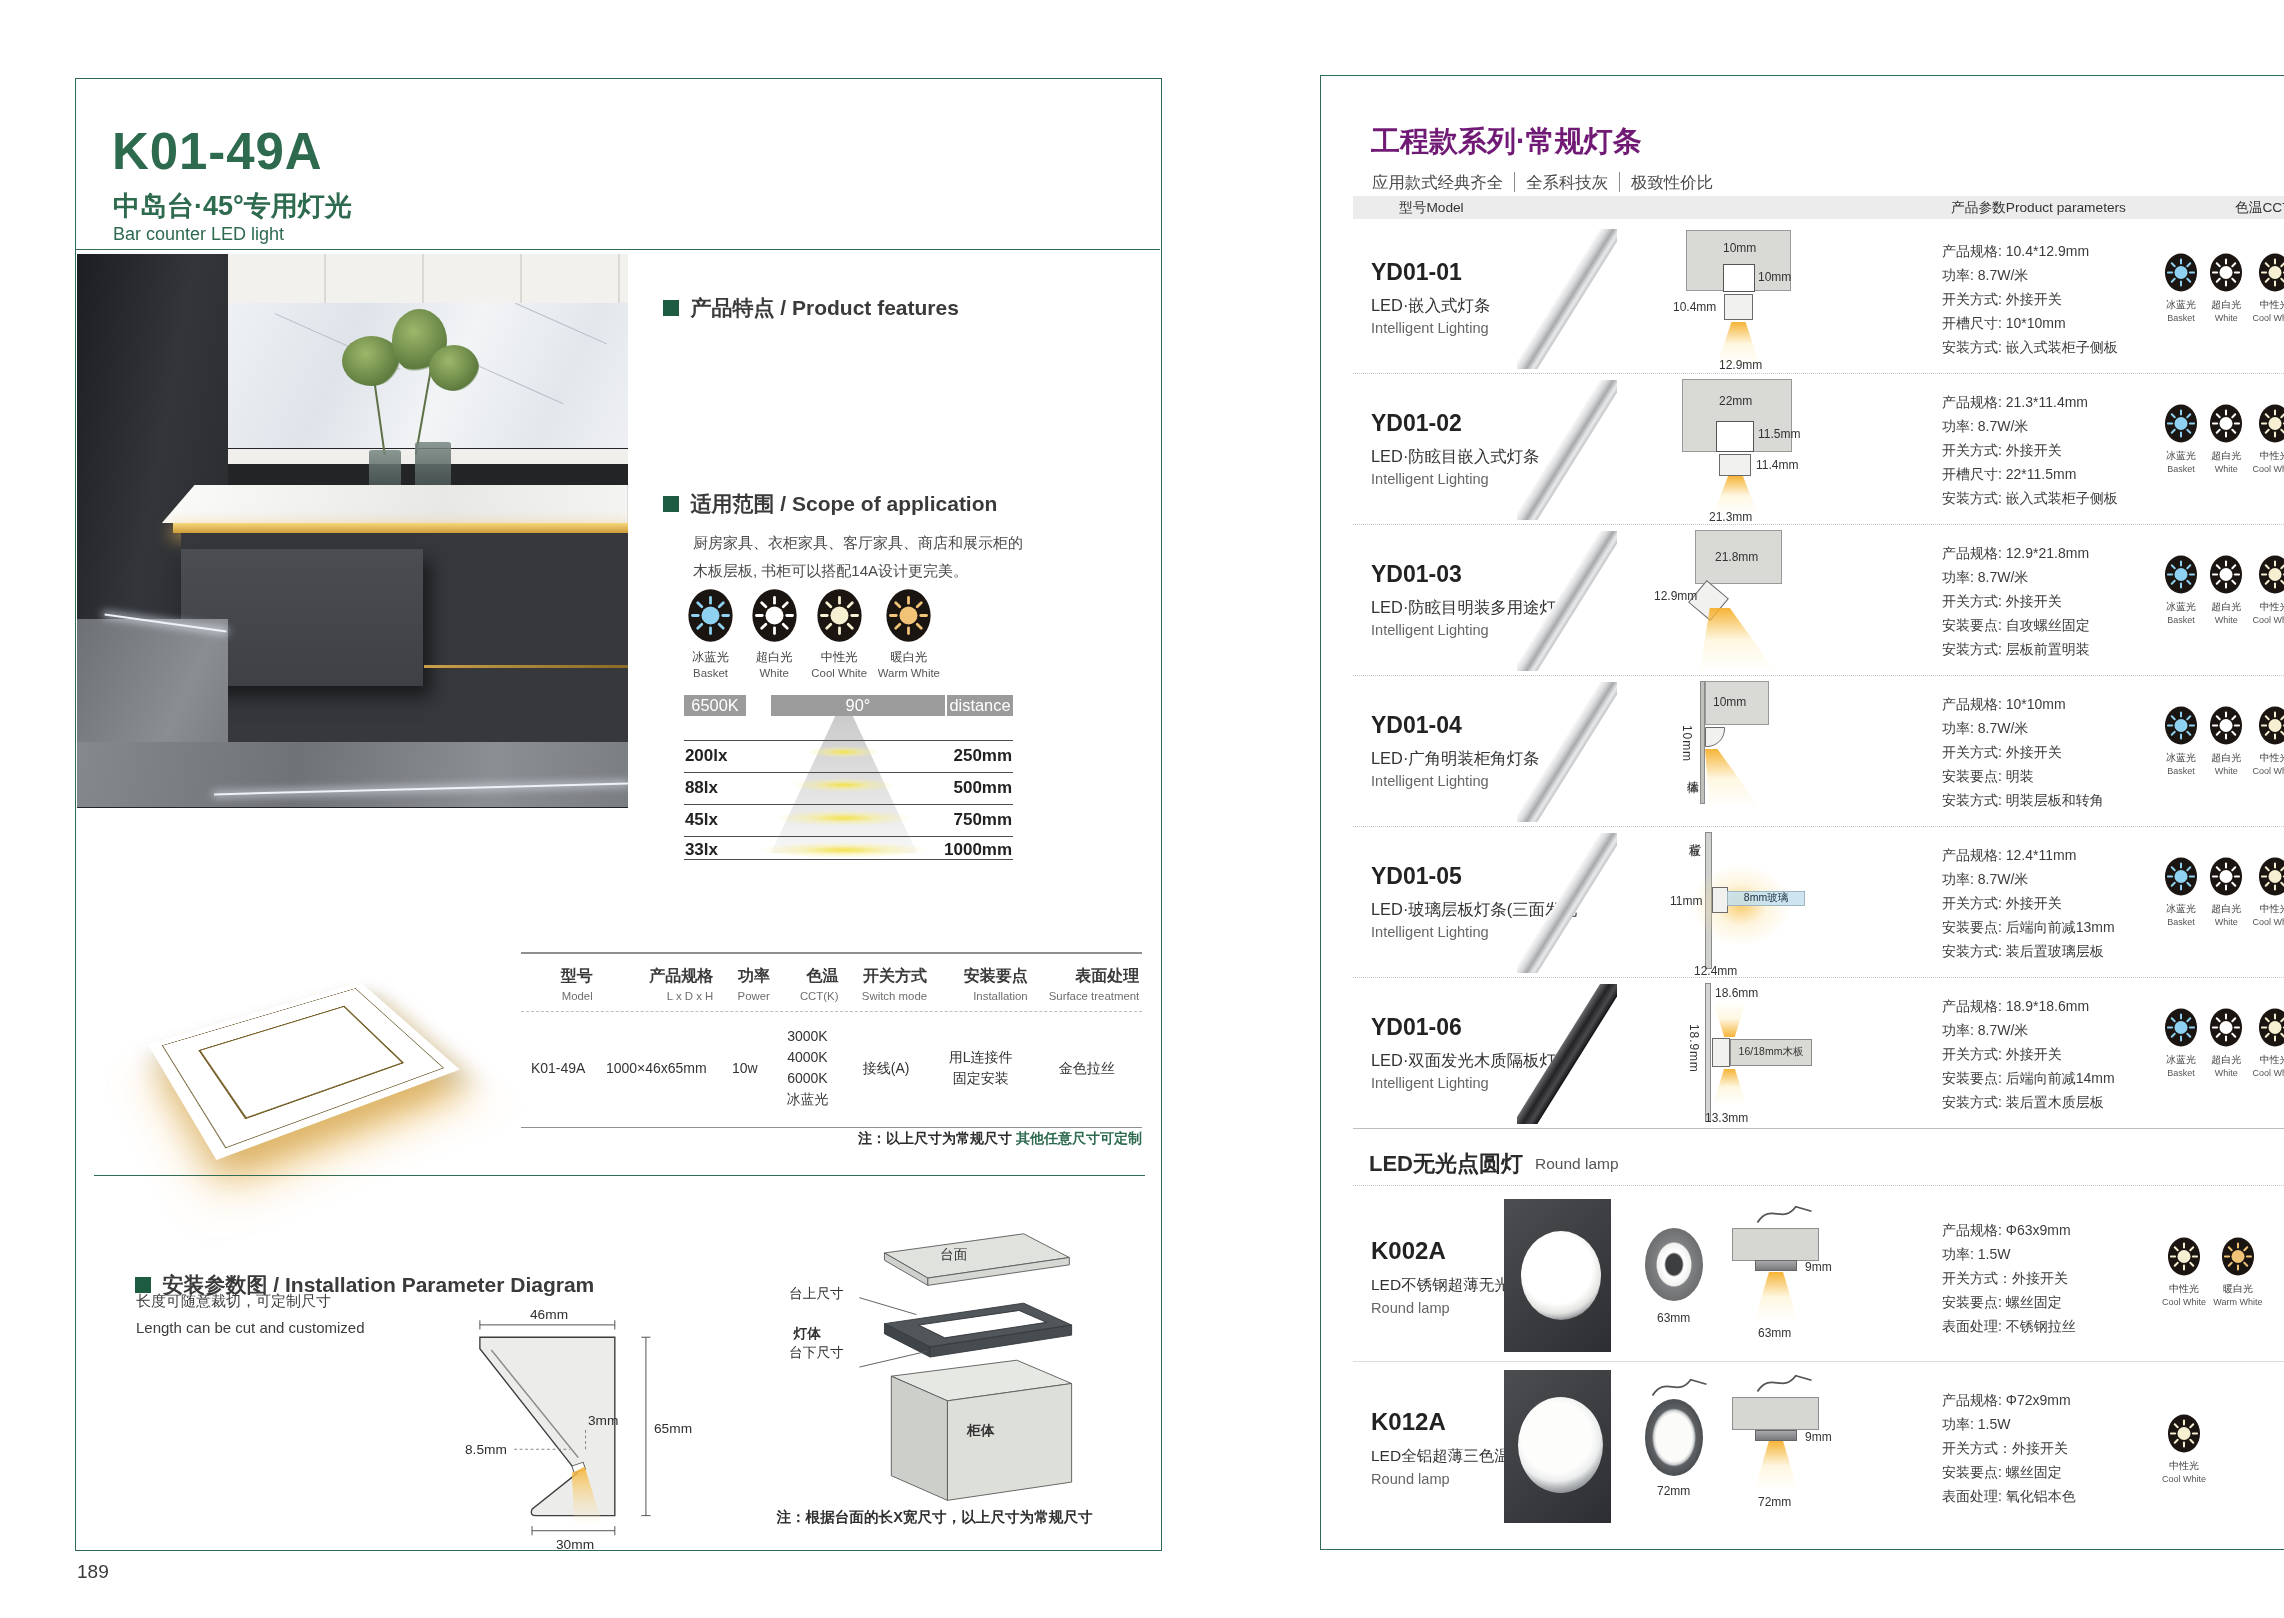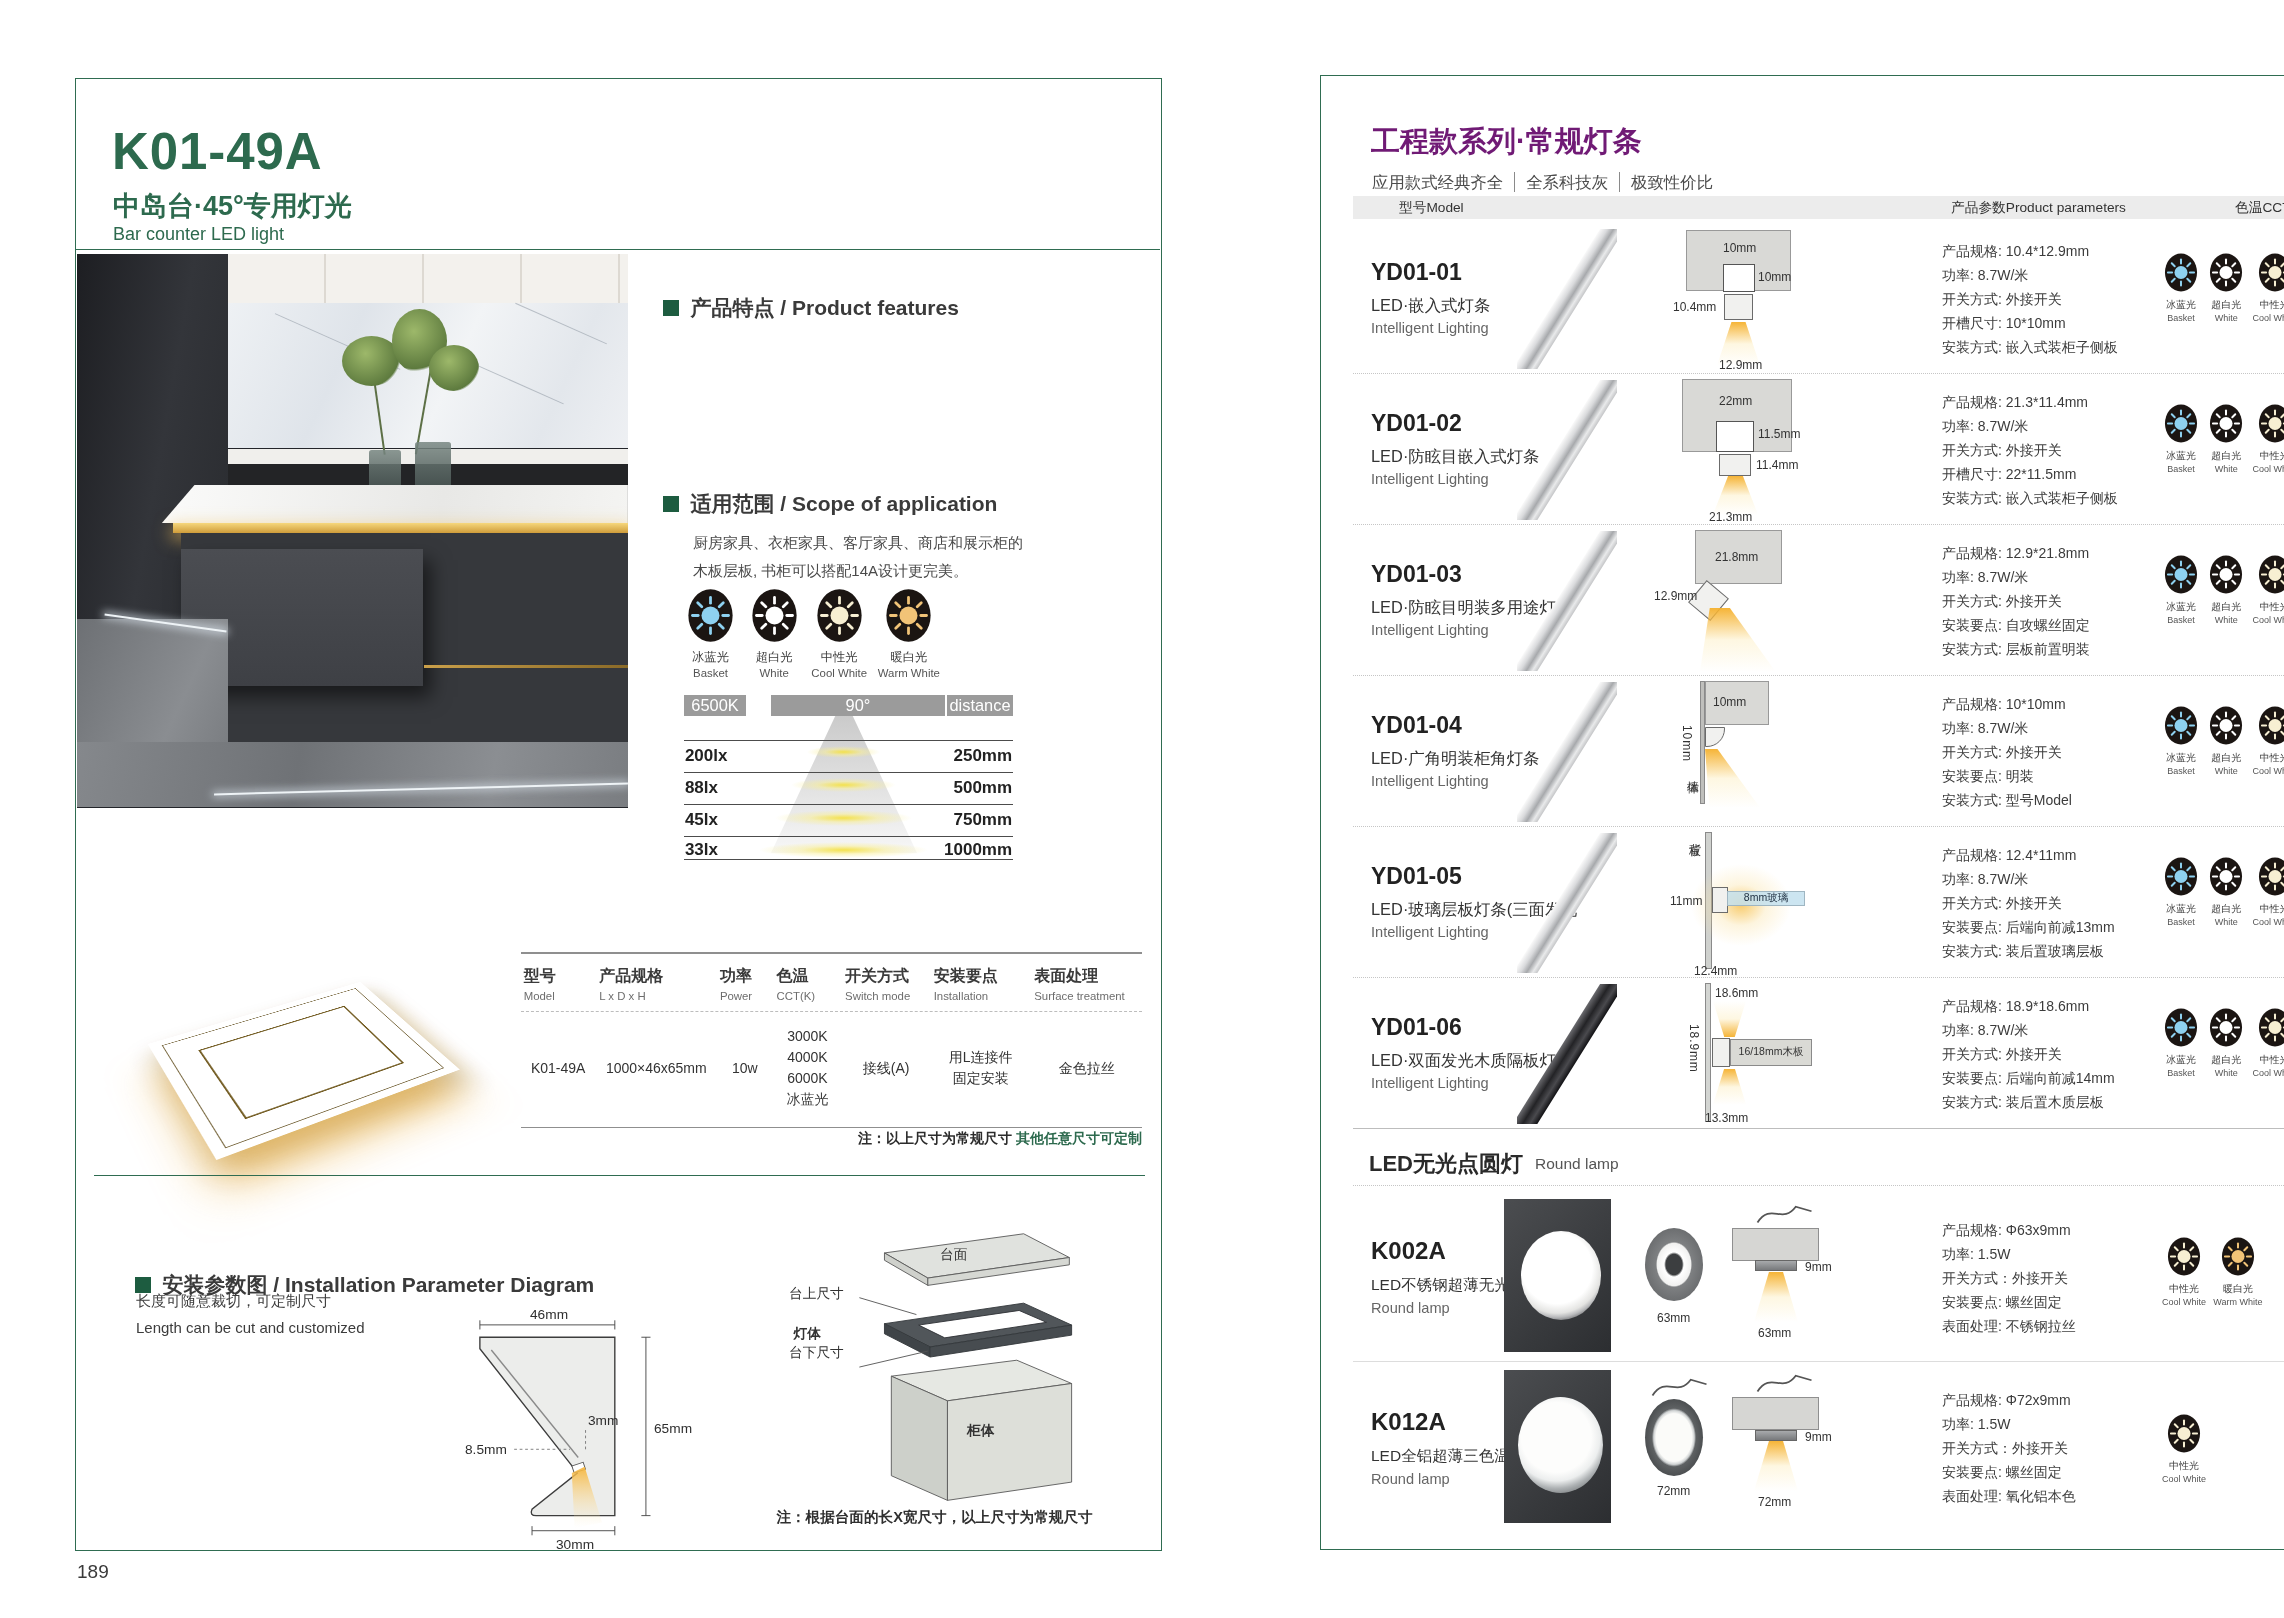--- a/index.html
+++ b/index.html
@@ -61,21 +61,21 @@
   .ltab .blob{position:absolute;border-radius:50%;background:radial-gradient(closest-side,rgba(244,225,70,.95),rgba(248,238,150,.55),transparent)}
   
   .goldwrap{left:55px;top:859px;width:347px;height:256px}
   .gframe{position:absolute;left:41px;top:27px;width:256px;height:183px;transform:perspective(685px) rotateX(52deg) rotateZ(-28deg);background:linear-gradient(135deg,#8a6a23,#c9a23f 30%,#f0d27a 50%,#b4883０ 70%,#9b7728);box-shadow:-13.7px 41px 41px -4.6px rgba(235,170,50,.55),0 18px 27px rgba(120,90,20,.35)}
   .gframe .hole{position:absolute;left:42px;top:34px;right:42px;bottom:34px;background:#fff;box-shadow:inset 0 0 0 1.8px #6b5316}
   .gframe .rim{position:absolute;left:12px;top:9px;right:12px;bottom:9px;border:1.4px solid rgba(90,70,20,.8)}
   
   .spec{left:445px;top:873px;width:621px}
   .spec .topline,.spec .botline{height:1.8px;background:#8f8f8f}
   .spec .hrow{display:flex;justify-content:space-between;padding:12px 2.7px 9px 2.7px}
-  .spec .col{text-align:left}
+  .spec .col{text-align:right}
   .spec .col .cn{font-size:16px;font-weight:bold;color:#3a3a3a}
   .spec .col .en{font-size:11.4px;color:#6d6d6d;margin-top:3.7px}
   .spec .dash{border-top:1.4px dashed #bdbdbd}
   .spec .vrow{display:flex;justify-content:space-between;align-items:center;padding:13.7px 2.7px 16.4px 2.7px}
   .spec .val{font-size:14px;color:#333;text-align:center;line-height:21px}
   .w1{width:69px}.w2{width:114px}.w3{width:50px}.w4{width:62px}.w5{width:82px}.w6{width:94px}.w7{width:105px}
   .spec-note{left:445px;top:1051px;width:621px;text-align:right;font-size:14px;color:#2c2c2c;font-weight:bold}
   .l-thinline{left:18px;top:1096px;width:1051px;height:0.9px;background:#2f6c51}
   
   .l-inst-head{left:59px;top:1192px}
@@ -557,21 +557,21 @@
         <span class="ddim vtext" style="left:44px;top:44px">10mm</span>
         <div class="dprof" style="left:69px;top:46px;width:20px;height:20px;border-radius:0 0 18px 0"></div>
         <div class="dcone" style="left:69px;top:68px;width:55px;height:59px;clip-path:polygon(0 0,22% 0,100% 100%,8% 100%)"></div>
         <span class="ddim vtext" style="left:48px;top:90px">墙体</span>
       </div>
       <div class="r-params">
         <div>产品规格: 10*10mm</div>
           <div>功率: 8.7W/米</div>
         <div>开关方式: 外接开关</div>
           <div>安装要点: 明装</div>
-        <div>安装方式: 型号Model</div>
+        <div>安装方式: 明装层板和转角</div>
       </div>
       <div class="r-icons">
         <div class="cct cct-sm c0">
             <svg viewBox="0 0 64 72">
               <use href="#sun"></use>
             </svg>
             <span class="cn">冰蓝光</span>
             <span class="en">Basket</span>
           </div>
         <div class="cct cct-sm c1">

